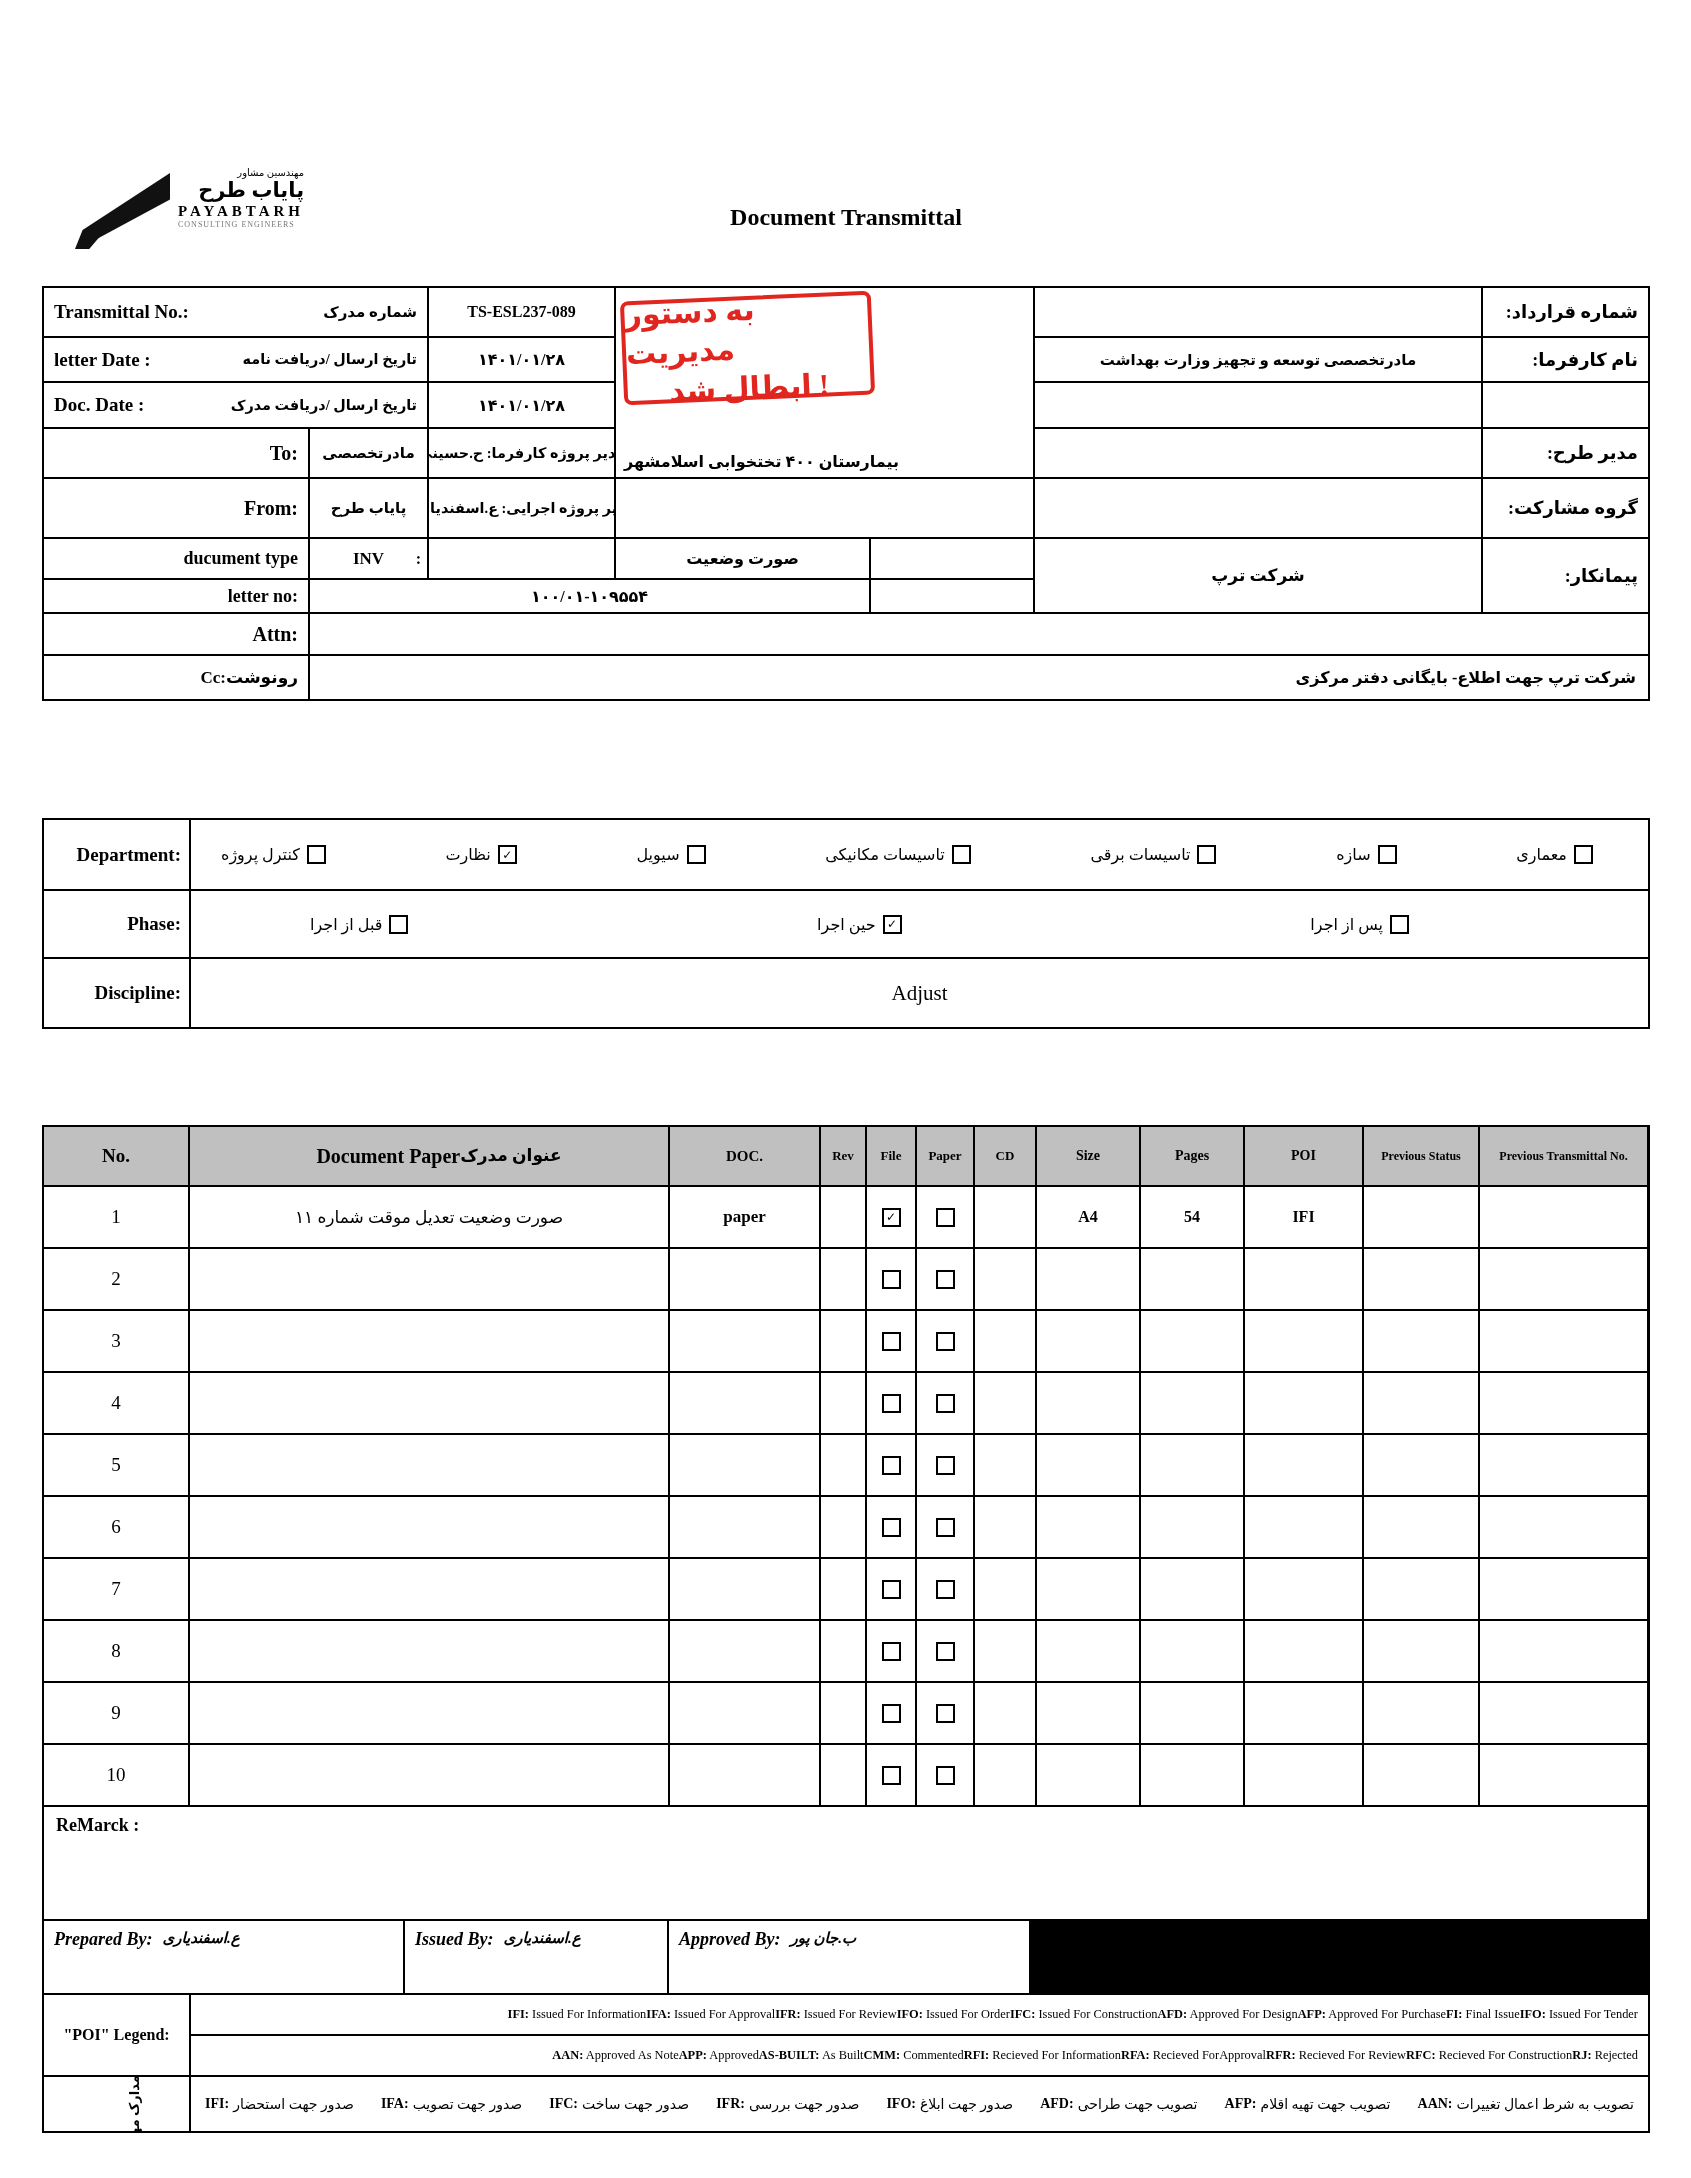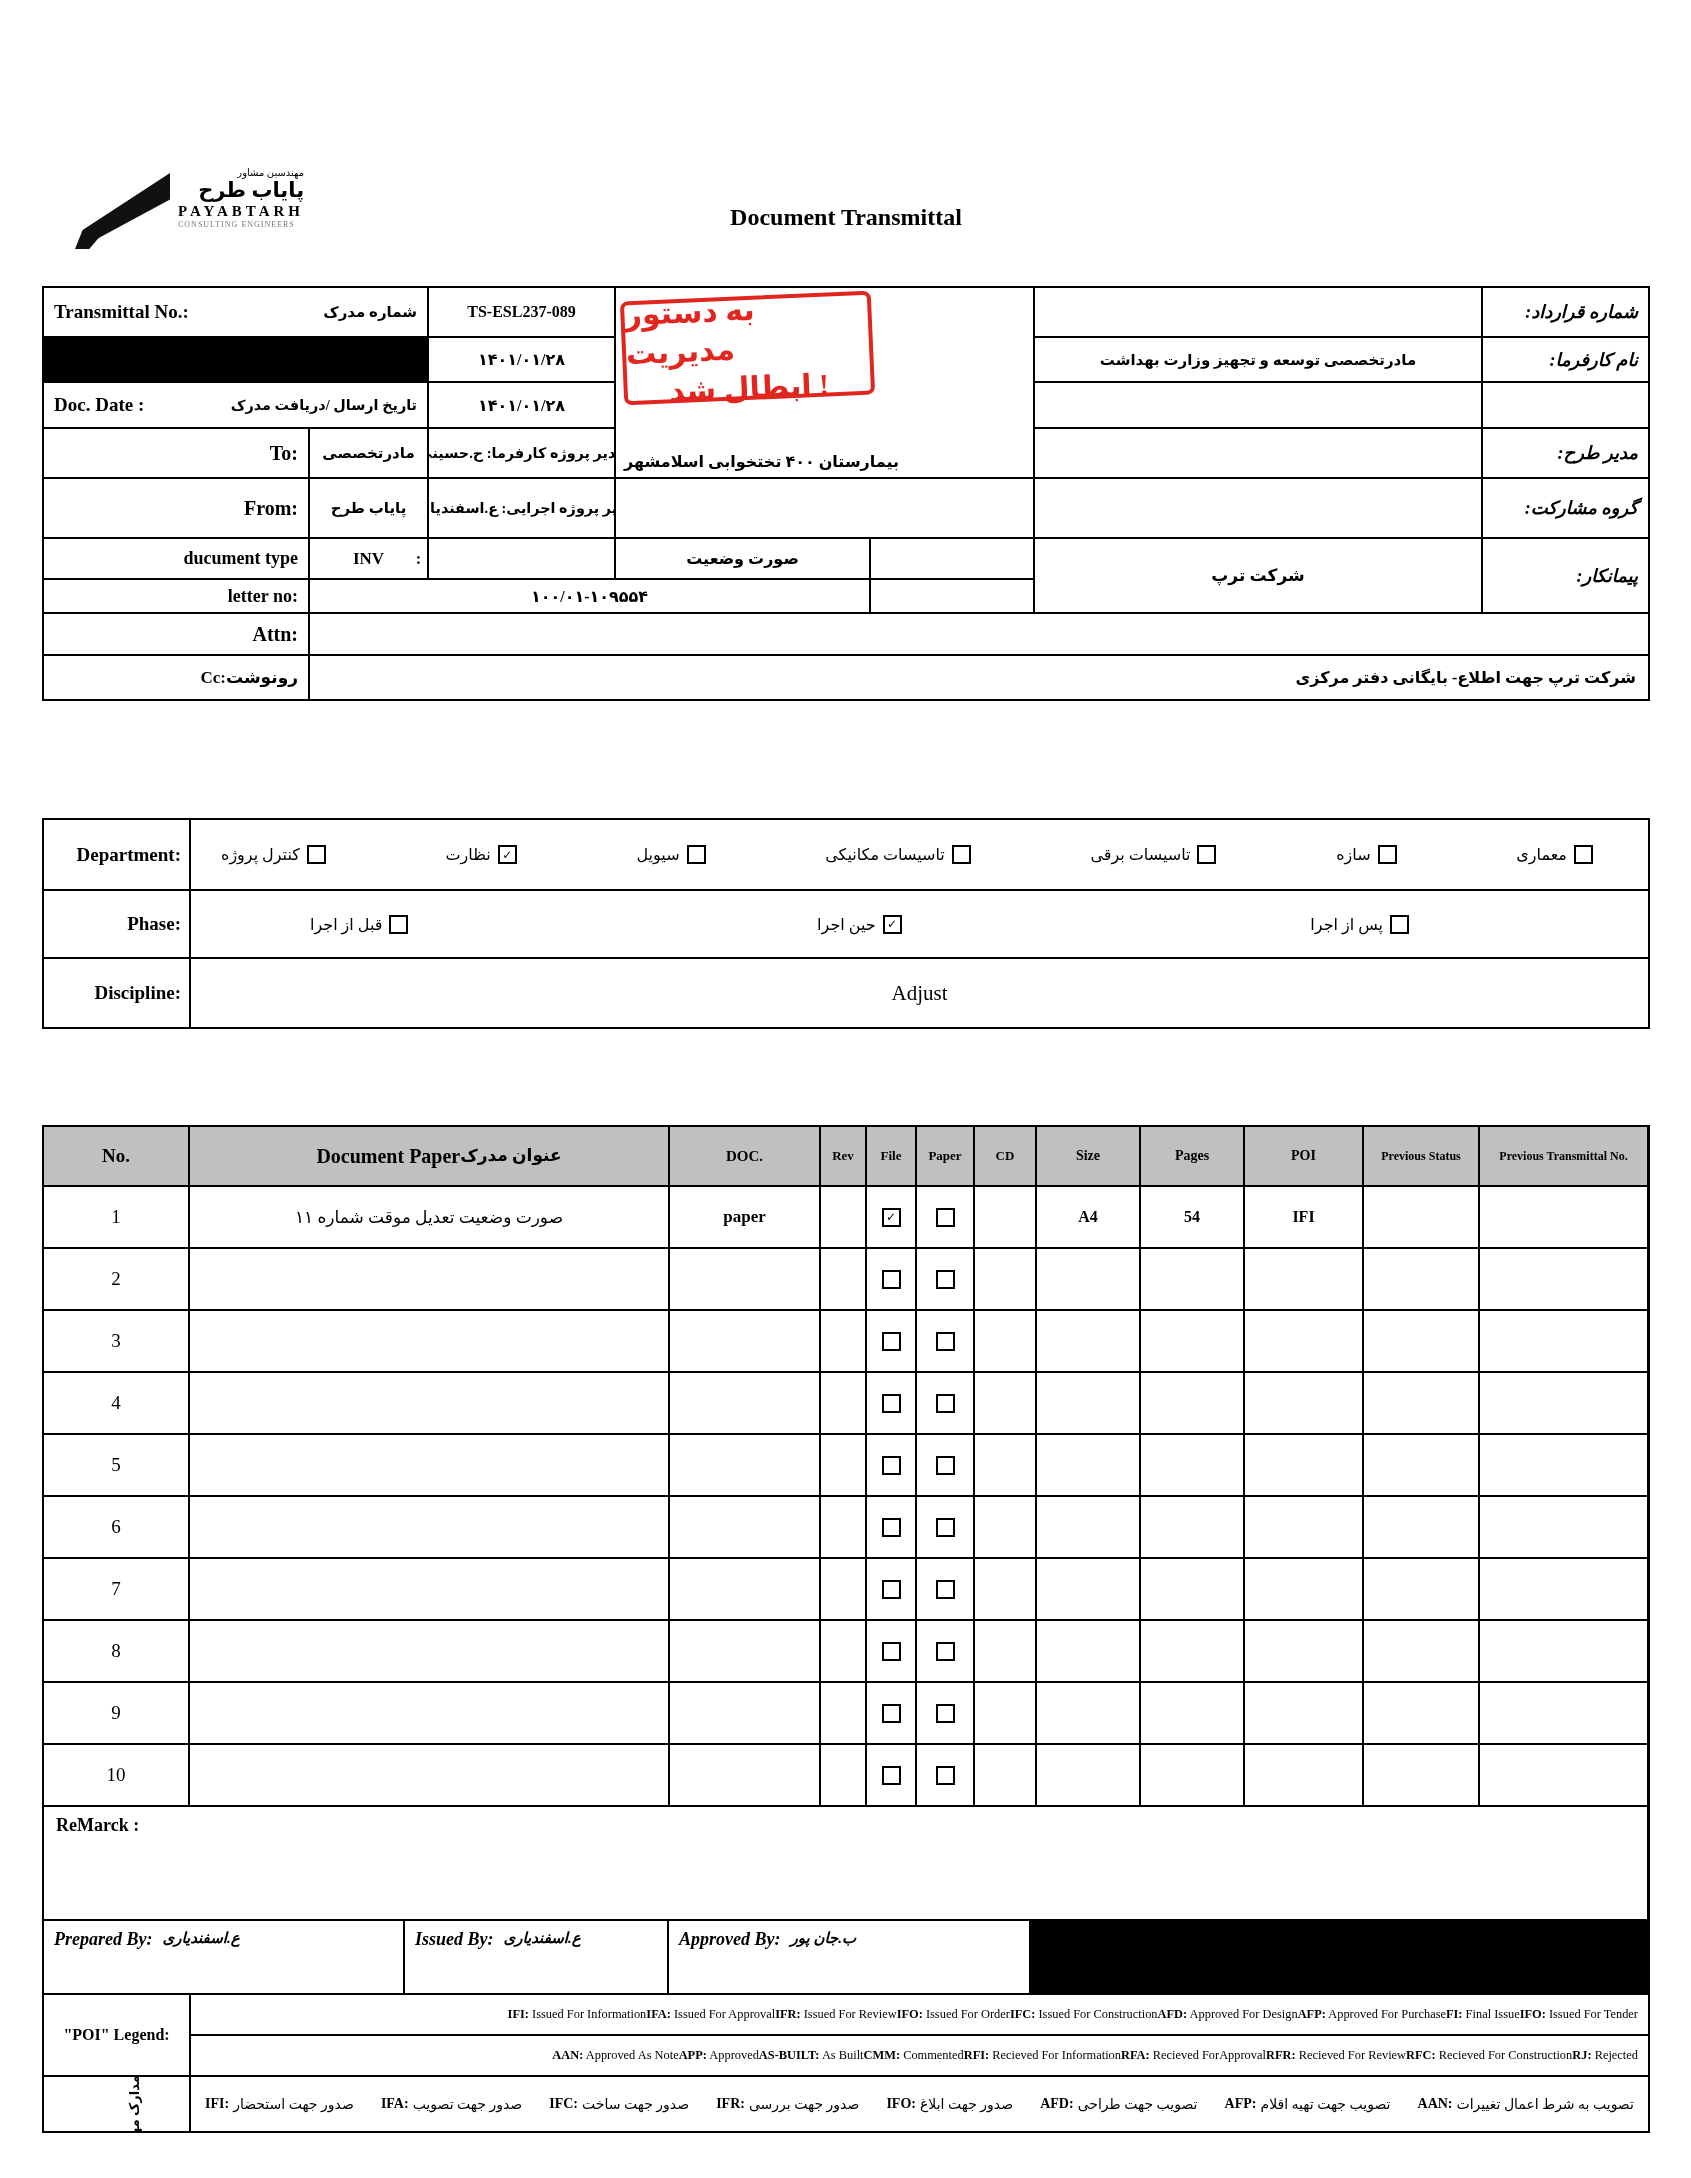--- a/index.html
+++ b/index.html
@@ -4,21 +4,21 @@
 <style>
   html,body{margin:0;padding:0;}
   body{width:1692px;height:2178px;background:#fff;color:#000;position:relative;
        font-family:"Liberation Serif","DejaVu Sans",serif;}
   .abs{position:absolute;}
   .grid{display:grid;background:#000;gap:2px;border:2px solid #000;}
   .c{background:#fff;display:flex;align-items:center;overflow:hidden;}
   .center{justify-content:center;}
   .between{justify-content:space-between;}
   .left{justify-content:flex-end;}
-  .right{justify-content:flex-end;font-style:italic;}
+  .right{justify-content:flex-end;}
   .b{font-weight:bold;}
   .rtl{direction:rtl;unicode-bidi:isolate;}
   .h{background:#c0c0c0;font-weight:bold;justify-content:center;text-align:center;line-height:1.25;}
   .cb{width:15px;height:15px;min-width:15px;border:2px solid #000;background:#fff;
       display:inline-flex;align-items:center;justify-content:center;
       font-size:12px;font-weight:bold;line-height:1;}
   .opt{display:inline-flex;align-items:center;gap:7px;}
   .opt-t{font-size:16px;direction:rtl;}
   .stamp{position:absolute;left:6px;top:8px;width:243px;height:96px;
          border:4px solid #e0261f;border-radius:8px;transform:rotate(-2.5deg);
@@ -69,20 +69,24 @@
         <span>به دستور مدیریت</span>
         <span>ابطال شد !</span>
       </div>
       <span class="b rtl" style="font-size:16px">بیمارستان ۴۰۰ تختخوابی اسلامشهر</span>
     </div>
     <div class="c" style="grid-area:1/6/2/7"></div>
     <div class="c right" style="grid-area:1/7/2/8;padding:0 10px">
       <span class="b rtl" style="font-size:18px">شماره قرارداد:</span>
     </div>
 
+    <div class="c between" style="grid-area:2/1/3/3;padding:0 10px">
+      <span class="b" style="font-size:19px">letter Date :</span>
+      <span class="b rtl" style="font-size:14.4px">تاریخ ارسال /دریافت نامه</span>
+    </div>
     <div class="c center" style="grid-area:2/3/3/4">
       <span class="b rtl" style="font-size:16px">۱۴۰۱/۰۱/۲۸</span>
     </div>
     <div class="c center" style="grid-area:2/6/3/7">
       <span class="b rtl" style="font-size:15px">مادرتخصصی توسعه و تجهیز وزارت بهداشت</span>
     </div>
     <div class="c right" style="grid-area:2/7/3/8;padding:0 10px">
       <span class="b rtl" style="font-size:18px">نام کارفرما:</span>
     </div>
 

